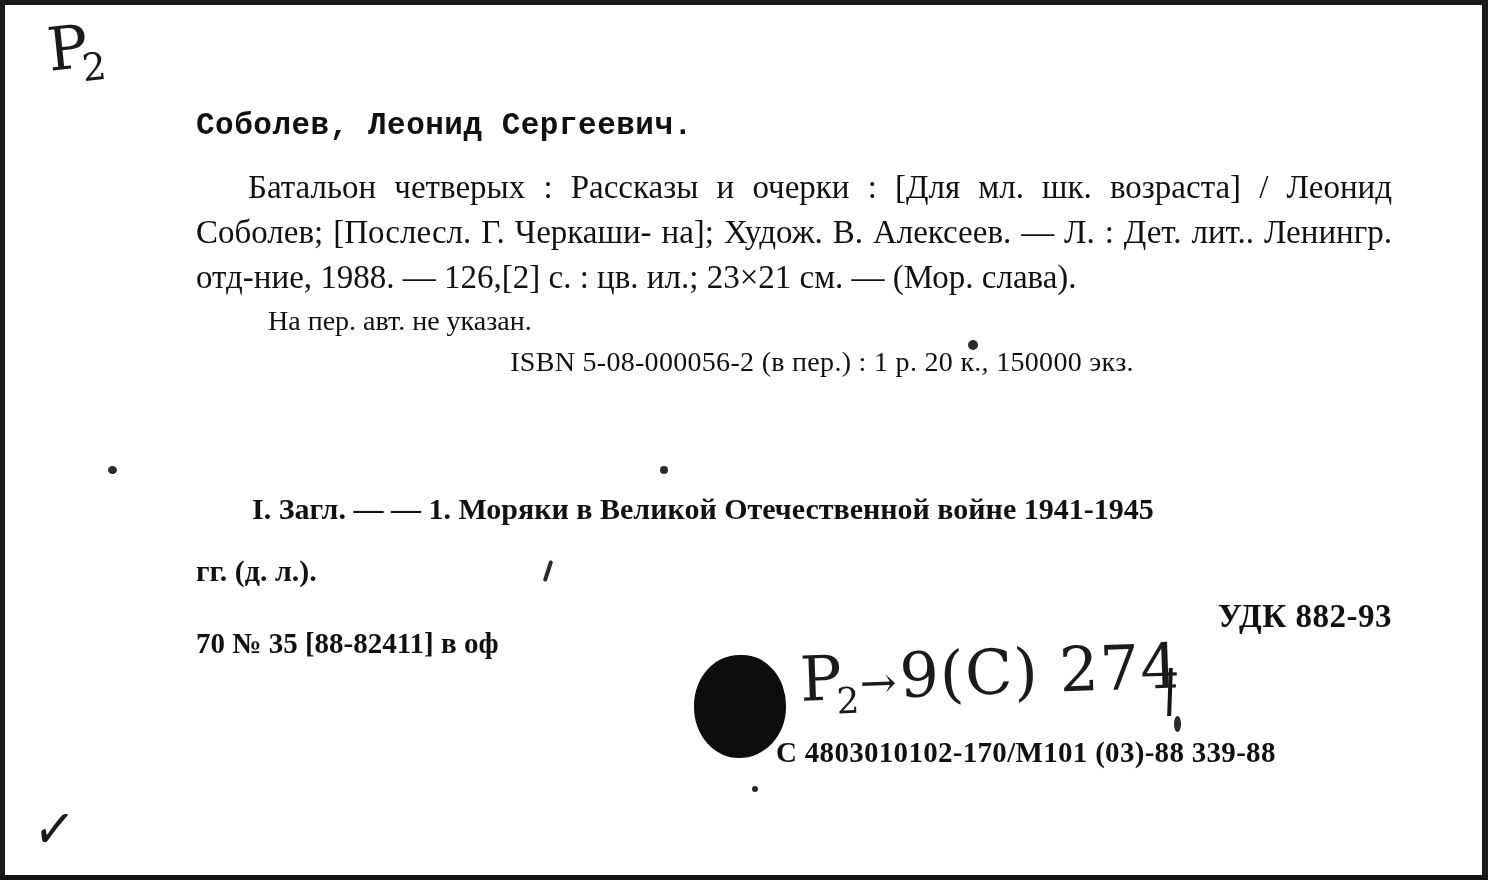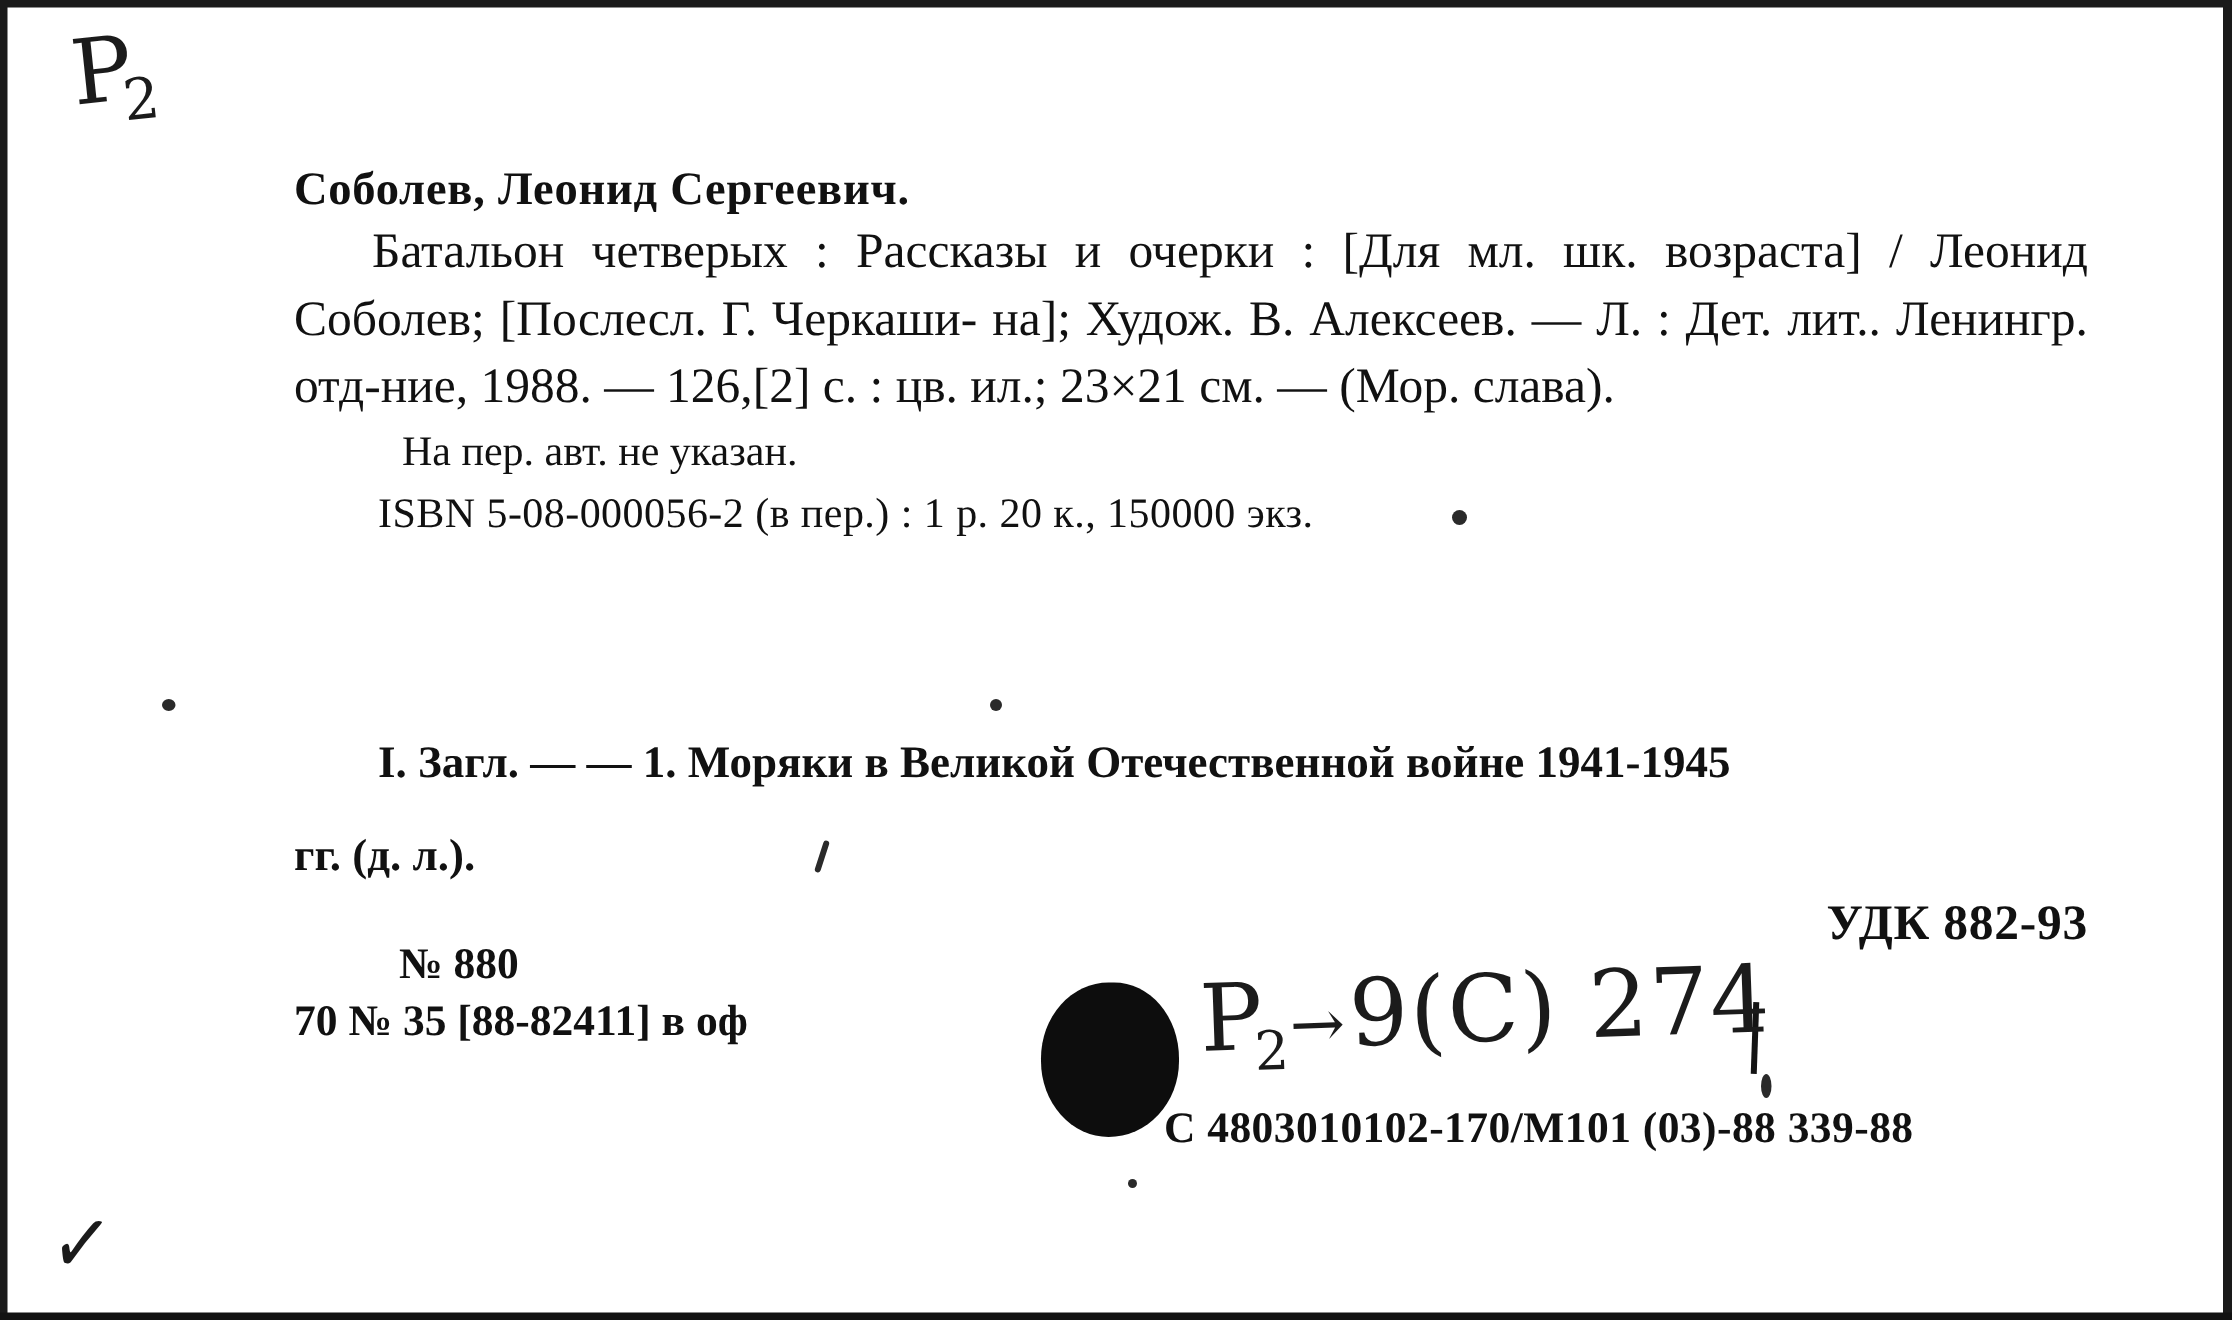--- a/index.html
+++ b/index.html
@@ -105,21 +105,22 @@
   #record {
     position: absolute;
     left: 196px;
     top: 108px;
     width: 1196px;
   }
   .heading {
     font-size: 31px;
     font-weight: bold;
     letter-spacing: 0.5px;
-    margin-bottom: 2px;
+    margin-bottom: 22px;
+    font-family: Liberation Mono, monospace;
   }
   .body-block {
     font-size: 33px;
     line-height: 45px;
     text-align: justify;
     text-align-last: left;
   }
   .body-block .indent {
     display: inline-block;
     width: 52px;
@@ -128,20 +129,21 @@
     margin-top: 0;
     font-size: 28px;
     line-height: 41px;
   }
   .notes .line1 {
     padding-left: 72px;
   }
   .notes .line2 {
     padding-left: 56px;
     letter-spacing: 0.3px;
+    text-align: center;
   }
 
   
   #tracings {
     position: absolute;
     left: 196px;
     top: 490px;
     width: 1200px;
     font-size: 30px;
     line-height: 38px;
@@ -233,21 +235,20 @@
   </div>
 
   <div id="tracings">
     <div class="t-line1">I. Загл. — — 1. Моряки в Великой Отечественной войне 1941-1945</div>
     <div class="t-line2">гг. (д. л.).</div>
   </div>
 
   <div id="udk">УДК 882-93</div>
 
   <div id="imprint">
-    <div class="num">№ 880</div>
     <div>70 № 35 [88-82411] в оф</div>
   </div>
 
   <div id="stroke-mark"></div>
   <div id="barcode-line">С 4803010102-170/М101 (03)-88 339-88</div>
 
   <div id="ink-blob"></div>
   <div class="hand" id="mark-classmark"><span>P</span><span class="sub">2</span><span class="arrow">→</span><span>9(С) 274</span></div>
 
   <div class="hand" id="mark-check">✓</div>

